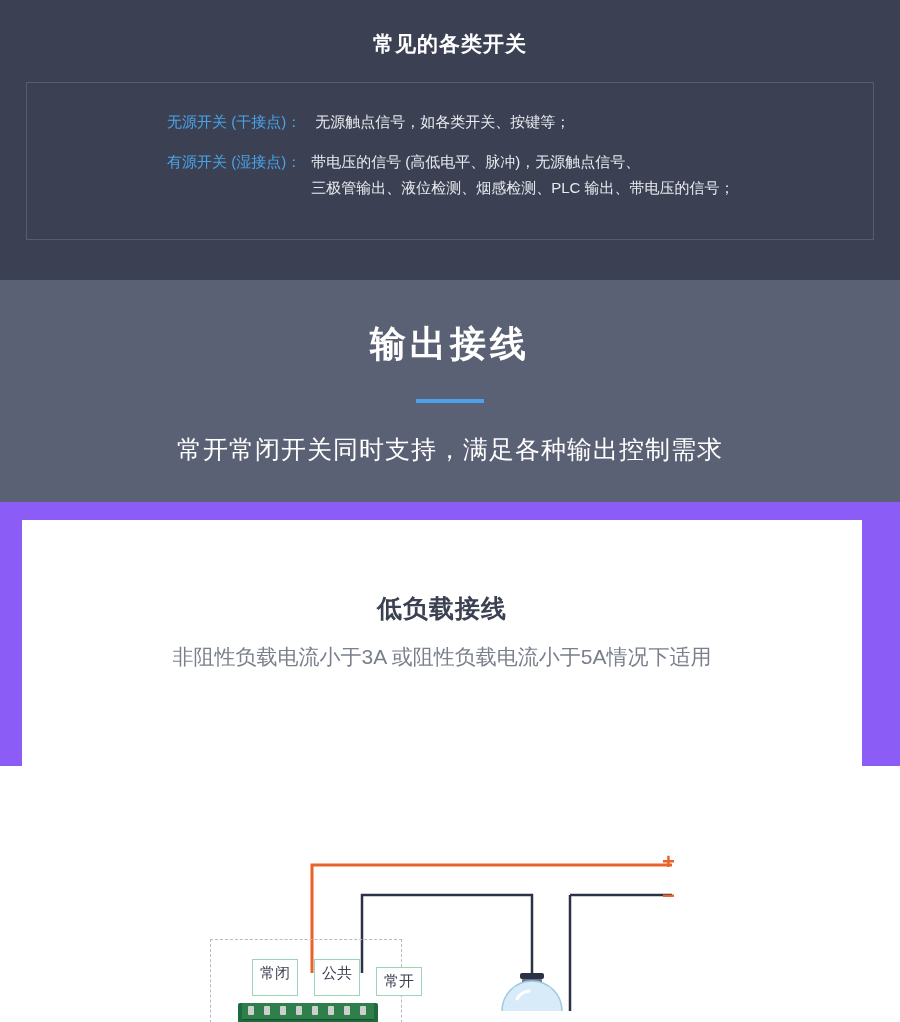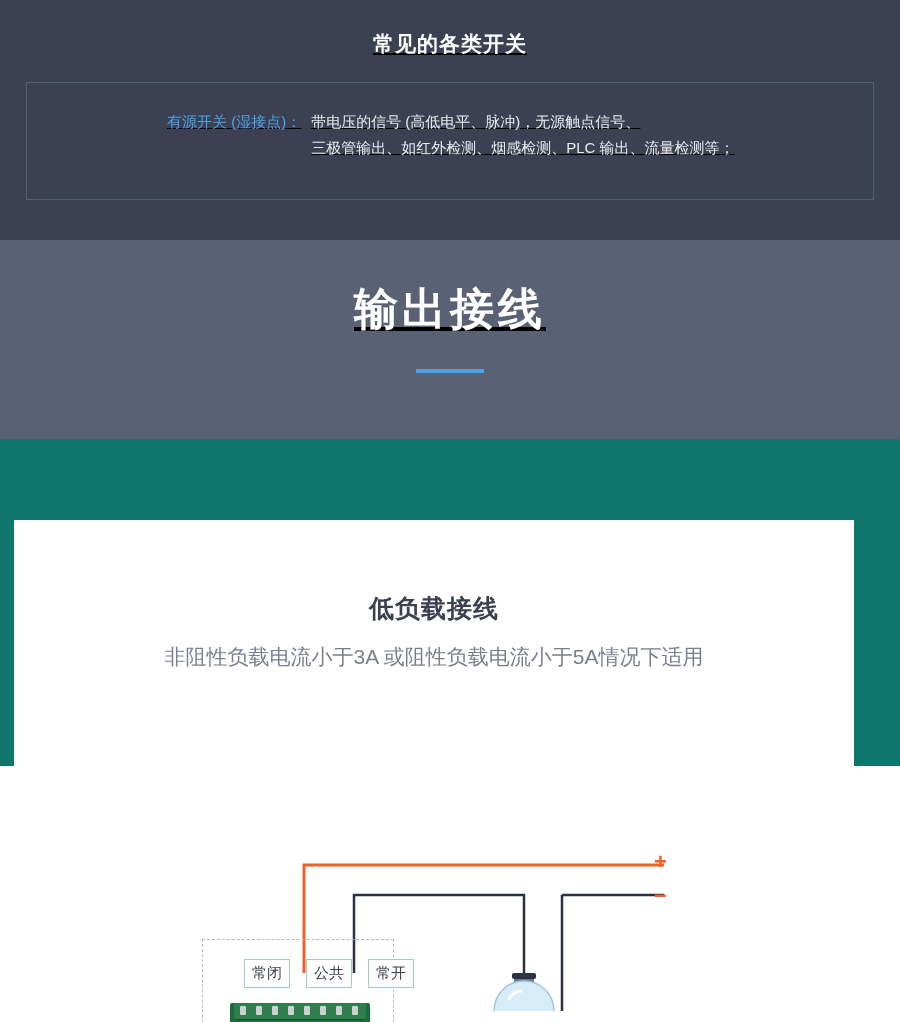--- a/index.html
+++ b/index.html
@@ -11,22 +11,21 @@
     width: 900px;
     height: 1022px;
     font-family: "Liberation Sans", sans-serif;
     overflow: hidden;
     position: relative;
   }
   .page {
     width: 900px;
     height: 766px;
     position: relative;
-    background: #0f766e;
-    text-decoration: underline;
+    background: #8b5cf6;
   }
 
   
   .top-section {
     background: #3b4153;
     padding: 0 0 40px 0;
     position: relative;
   }
   .top-title {
     text-align: center;
@@ -69,41 +68,41 @@
   .second-row .info-text { margin-left: 10px; }
 
   
   .mid-section {
     background: #5b6175;
     padding: 40px 0 36px 0;
     text-align: center;
   }
   .mid-title {
     color: #ffffff;
-    font-size: 44px;
+    font-size: 36px;
     font-weight: bold;
     letter-spacing: 4px;
     margin: 0 0 30px 0;
   }
   .mid-rule {
     width: 68px;
     height: 4px;
     background: #4aa3ea;
     margin: 0 auto 30px auto;
   }
   .mid-sub {
     color: #ffffff;
     font-size: 25px;
     letter-spacing: 1px;
   }
 
   
   .white-card {
     position: absolute;
-    left: 14px;
+    left: 22px;
     top: 520px;
     width: 840px;
     height: 502px;
     background: #ffffff;
   }
   .card-title {
     text-align: center;
     color: #3c4151;
     font-size: 25px;
     font-weight: bold;
@@ -136,21 +135,21 @@
     display: flex;
   }
   .term {
     border: 1px solid #9fd3b8;
     color: #3c4151;
     font-size: 15px;
     padding: 4px 7px;
     background: #ffffff;
     margin-right: 16px;
   }
-  .term:last-child { margin-right: 0; }
+  .term:last-child { margin-right: 0; margin-top: 8px; }
   .dashed-box {
     position: absolute;
     left: 188px;
     top: 258px;
     width: 192px;
     height: 215px;
     border: 1px dashed #b6bac4;
     box-sizing: border-box;
   }
   .plus-sign, .minus-sign {
@@ -217,35 +216,40 @@
 </head>
 <body>
 
 <div class="page">
 
   <div class="top-section">
     <div class="top-title">常见的各类开关</div>
 
     <div class="info-box">
 
+      <div class="info-row">
+        <span class="info-label">无源开关 (干接点)：</span>
+        <span class="info-text">无源触点信号，如各类开关、按键等；</span>
+      </div>
 
       <div class="info-row second-row">
         <span class="info-label">有源开关 (湿接点)：</span>
         <span class="info-text">
           <span>带电压的信号 (高低电平、脉冲)，无源触点信号、</span>
-          <span class="sub">三极管输出、如红外检测、烟感检测、PLC 输出、流量检测等；</span>
+          <span class="sub">三极管输出、液位检测、烟感检测、PLC 输出、带电压的信号；</span>
         </span>
       </div>
 
     </div>
   </div>
 
   <div class="mid-section">
     <div class="mid-title">输出接线</div>
     <div class="mid-rule"></div>
+    <div class="mid-sub">常开常闭开关同时支持，满足各种输出控制需求</div>
   </div>
 
   <div class="white-card">
     <div class="card-title">低负载接线</div>
     <div class="card-sub">非阻性负载电流小于3A 或阻性负载电流小于5A情况下适用</div>
 
     <div class="diagram">
 
       <svg width="840" height="330">
 

